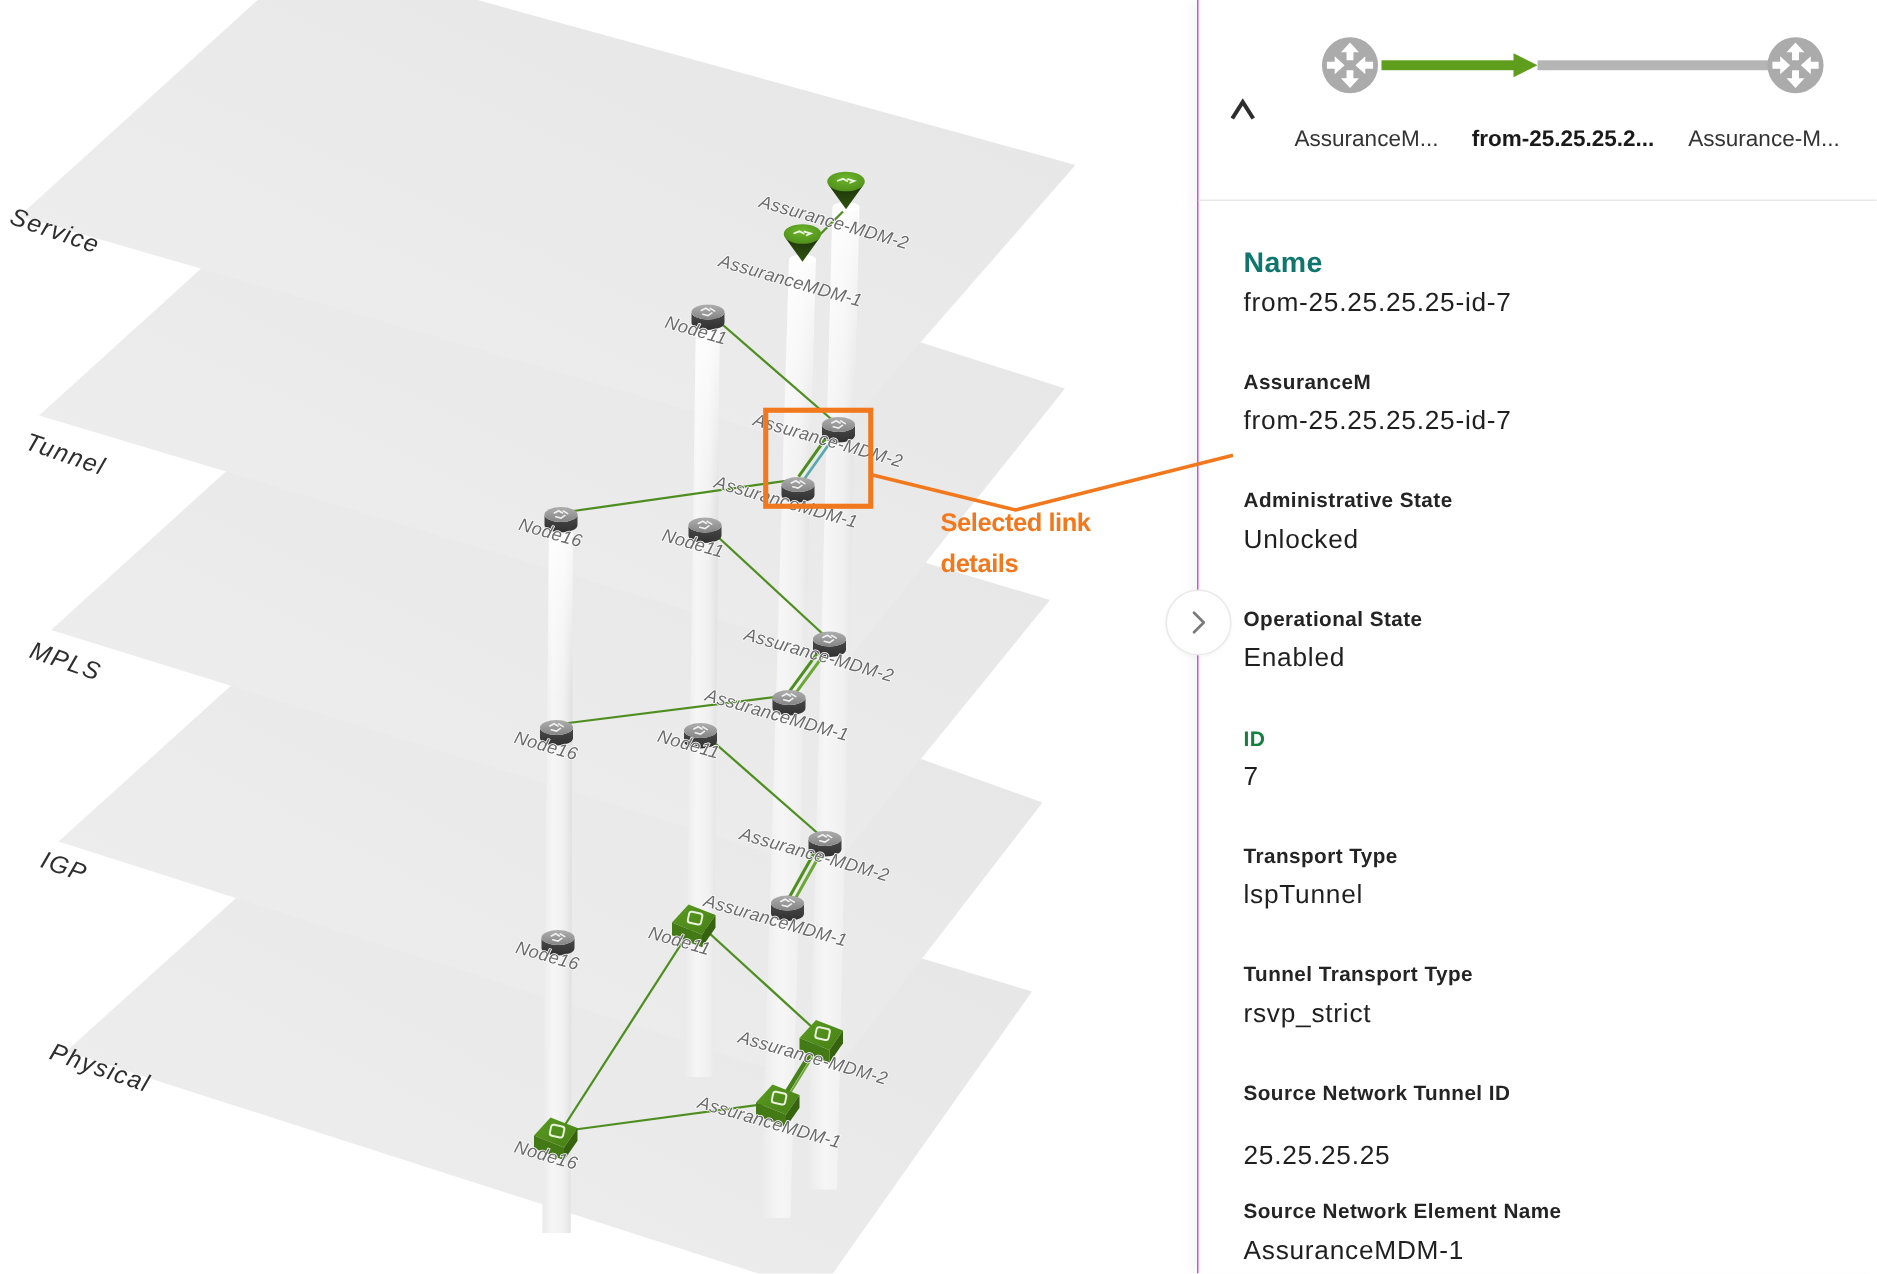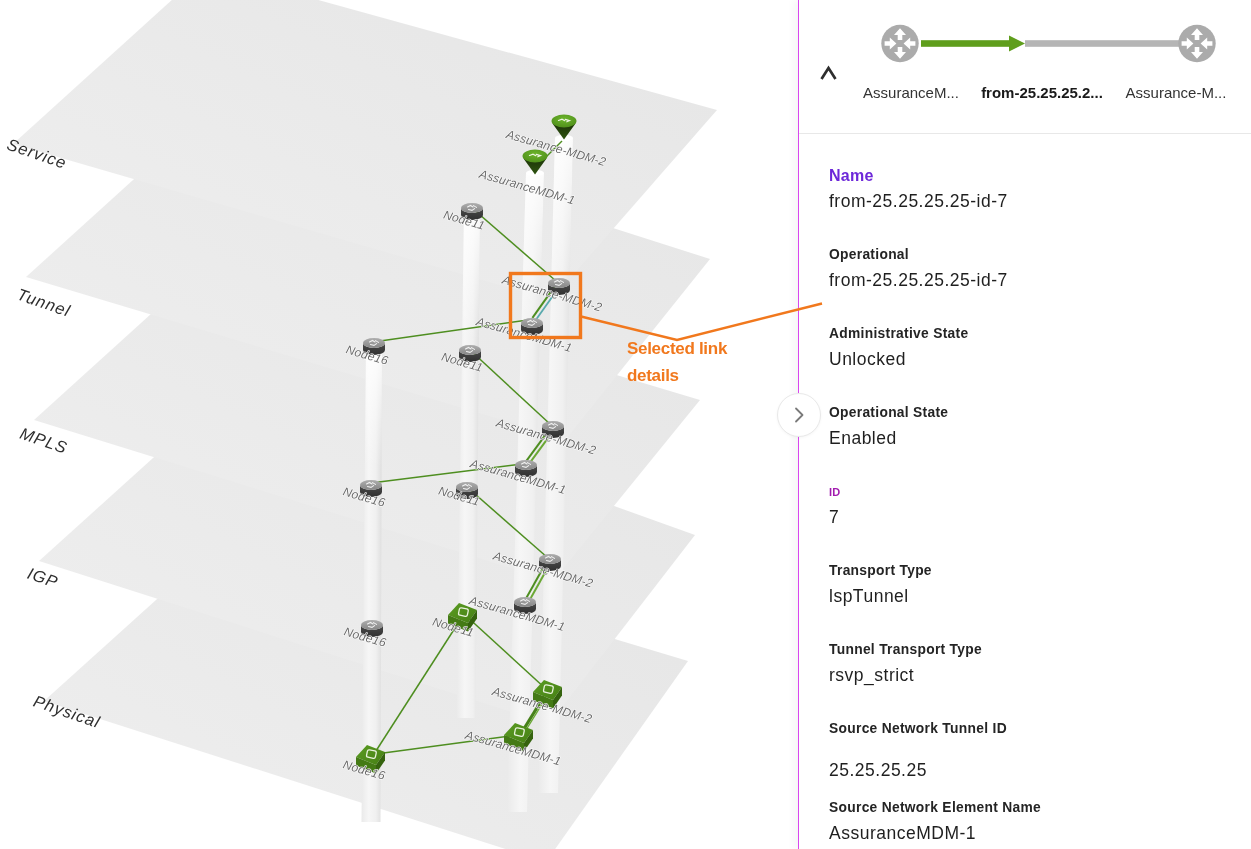--- a/index.html
+++ b/index.html
@@ -214,37 +214,37 @@
 <polygon points="-3.6,0 -10.2,-6 -10.2,-2.3 -15.4,-2.3 -15.4,2.3 -10.2,2.3 -10.2,6" fill="#fff"></polygon>
 <polygon points="3.6,0 10.2,-6 10.2,-2.3 15.4,-2.3 15.4,2.3 10.2,2.3 10.2,6" fill="#fff"></polygon>
 </g>
 <polyline points="22.5,79 29.5,68 36.5,79" fill="none" stroke="#2e2e2e" stroke-width="2.7"></polyline>
 <text x="112" y="97.5" text-anchor="middle" font-size="15" fill="#333">AssuranceM...</text>
 <text x="243" y="97.5" text-anchor="middle" font-size="15" font-weight="bold" fill="#1a1a1a">from-25.25.25.2...</text>
 <text x="377" y="97.5" text-anchor="middle" font-size="15" fill="#333">Assurance-M...</text>
 </svg>
 <div style="position:absolute;left:0;top:133px;width:453px;border-top:1px solid #e8e8e8"></div>
 <div style="position:absolute;left:30px;top:168px">
-        <div style="font-size:16px;font-weight:bold;color:#6d28d9;line-height:16px;letter-spacing:0.3px">Name</div>
+        <div style="font-size:19px;font-weight:bold;color:#0f766e;line-height:16px;letter-spacing:0.3px">Name</div>
         <div style="font-size:17.5px;color:#1f1f1f;line-height:20px;margin-top:7px;letter-spacing:0.5px">from-25.25.25.25-id-7</div>
       </div>
       <div style="position:absolute;left:30px;top:247px">
-        <div style="font-size:13.8px;font-weight:bold;color:#242424;line-height:16px;letter-spacing:0.3px">Operational</div>
+        <div style="font-size:13.8px;font-weight:bold;color:#242424;line-height:16px;letter-spacing:0.3px">AssuranceM</div>
         <div style="font-size:17.5px;color:#1f1f1f;line-height:20px;margin-top:7px;letter-spacing:0.5px">from-25.25.25.25-id-7</div>
       </div>
       <div style="position:absolute;left:30px;top:405px">
         <div style="font-size:13.8px;font-weight:bold;color:#242424;line-height:16px;letter-spacing:0.3px">Operational State</div>
         <div style="font-size:17.5px;color:#1f1f1f;line-height:20px;margin-top:7px;letter-spacing:0.5px">Enabled</div>
       </div>
       <div style="position:absolute;left:30px;top:326px">
         <div style="font-size:13.8px;font-weight:bold;color:#242424;line-height:16px;letter-spacing:0.3px">Administrative State</div>
         <div style="font-size:17.5px;color:#1f1f1f;line-height:20px;margin-top:7px;letter-spacing:0.5px">Unlocked</div>
       </div>
       <div style="position:absolute;left:30px;top:484px">
-        <div style="font-size:11px;font-weight:bold;color:#a21caf;line-height:16px;letter-spacing:0.3px">ID</div>
+        <div style="font-size:14px;font-weight:bold;color:#15803d;line-height:16px;letter-spacing:0.3px">ID</div>
         <div style="font-size:17.5px;color:#1f1f1f;line-height:20px;margin-top:7px;letter-spacing:0.5px">7</div>
       </div>
       <div style="position:absolute;left:30px;top:642px">
         <div style="font-size:13.8px;font-weight:bold;color:#242424;line-height:16px;letter-spacing:0.3px">Tunnel Transport Type</div>
         <div style="font-size:17.5px;color:#1f1f1f;line-height:20px;margin-top:7px;letter-spacing:0.5px">rsvp_strict</div>
       </div>
       <div style="position:absolute;left:30px;top:563px">
         <div style="font-size:13.8px;font-weight:bold;color:#242424;line-height:16px;letter-spacing:0.3px">Transport Type</div>
         <div style="font-size:17.5px;color:#1f1f1f;line-height:20px;margin-top:7px;letter-spacing:0.5px">lspTunnel</div>
       </div>

